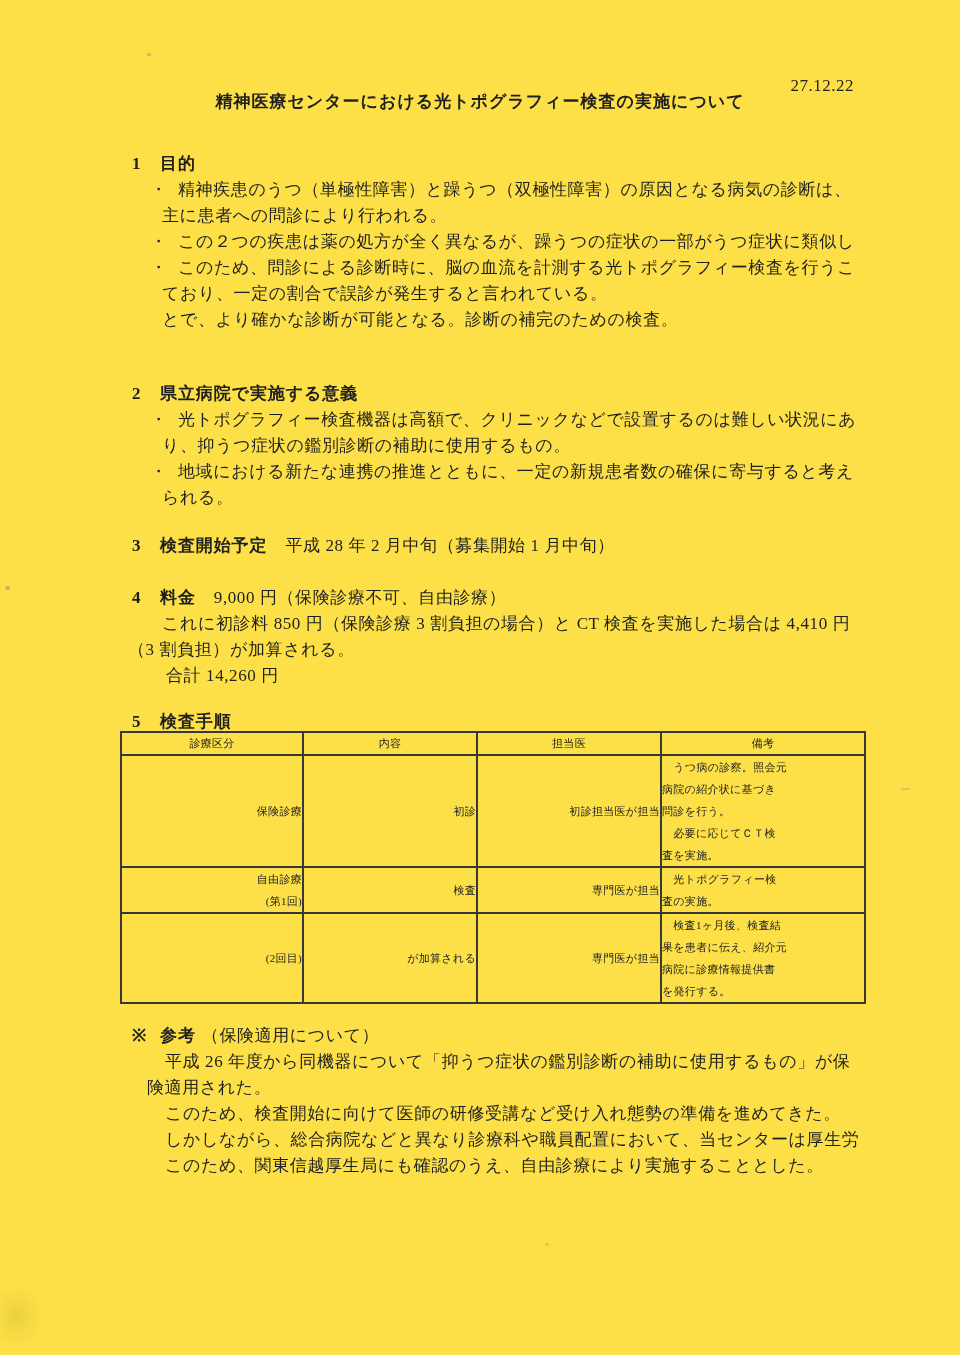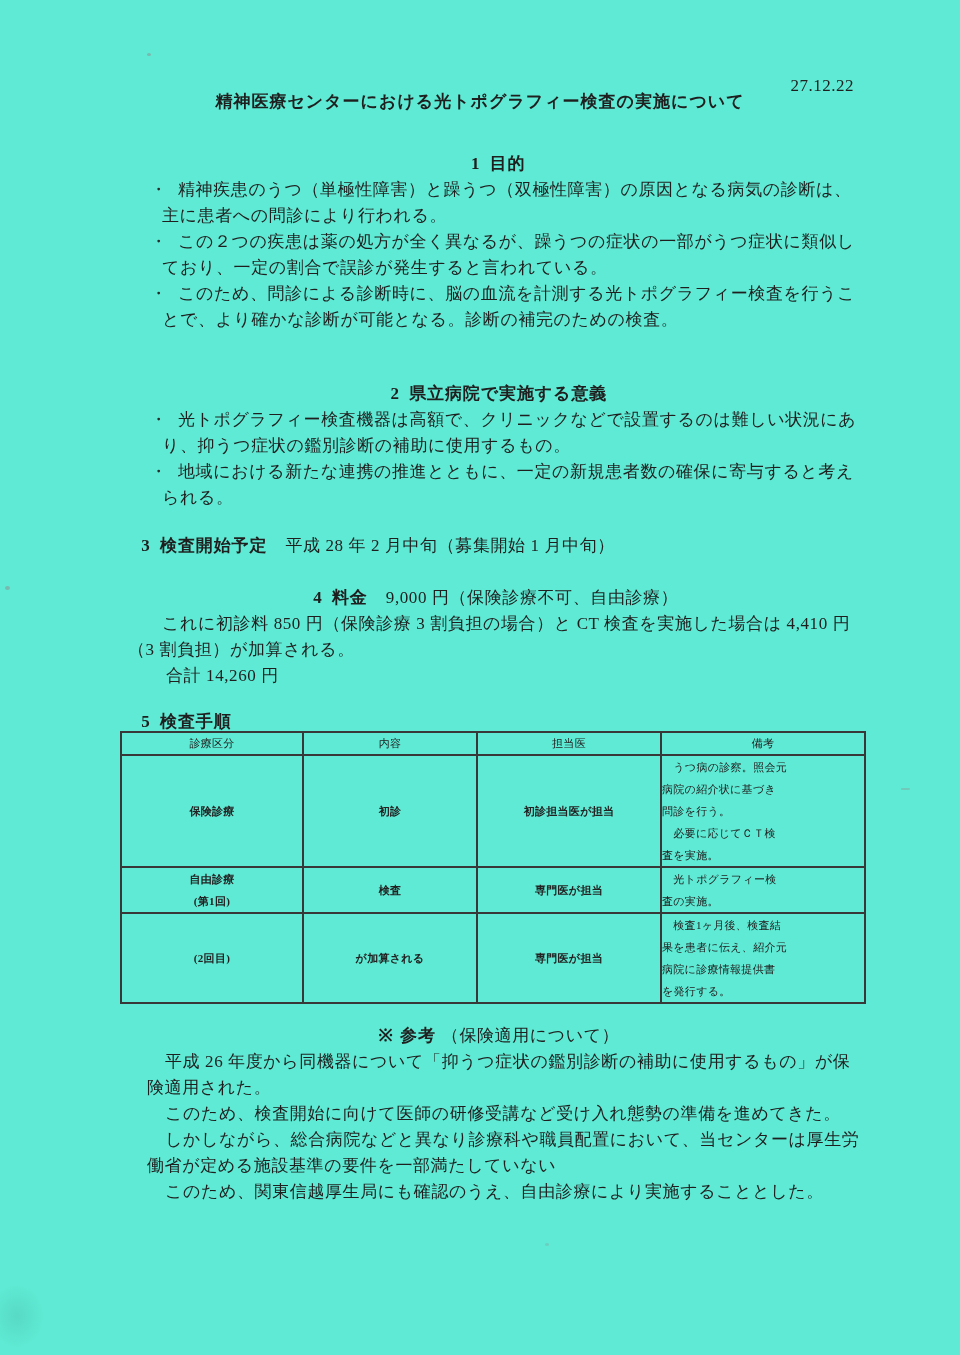--- a/index.html
+++ b/index.html
@@ -1,27 +1,27 @@
 <!DOCTYPE html>
 <html><head>
 <meta charset="utf-8">
 <style>
   * { margin:0; padding:0; box-sizing:border-box; }
   html,body { background:#ffffff; }
   .page {
     position:relative; width:960px; height:1355px;
-    background:#5eead4; color:#1f1f1f; overflow:hidden;
+    background:#fde047; color:#1f1f1f; overflow:hidden;
     font-family:"Liberation Serif","DejaVu Serif",serif;
     font-size:17px; letter-spacing:0.6px;
   }
   .block { position:absolute; left:118px; }
   .line { line-height:26px; white-space:nowrap; }
   .sec-head {
     line-height:26px; white-space:nowrap; font-weight:bold;
-    font-family:"DejaVu Sans","Liberation Sans",sans-serif; letter-spacing:0.9px;text-align:center;
+    font-family:"DejaVu Sans","Liberation Sans",sans-serif; letter-spacing:0.9px;
   }
   .sec-num { display:inline-block; margin-left:14px; width:28px; font-family:"Liberation Serif","DejaVu Serif",serif; }
   .sec-inline {
     font-family:"Liberation Serif","DejaVu Serif",serif; font-weight:normal;
     margin-left:18px; letter-spacing:0.6px;
   }
   .ref-suffix { margin-left:6px; }
   .b   { padding-left:32px; }
   .bullet { display:inline-block; width:28px; color:#2a2a2a; }
   .cont{ padding-left:44px; }
@@ -36,42 +36,42 @@
     font-weight:bold; font-family:"DejaVu Sans","Liberation Sans",sans-serif;
     letter-spacing:1px; line-height:26px;
   }
   table.proc {
     position:absolute; top:731px; left:120px; width:744px;
     border-collapse:collapse; table-layout:fixed;
     font-size:11px; letter-spacing:0.3px; color:#222;
   }
   table.proc th, table.proc td { border:2px solid #383838; padding:0; }
   table.proc th { font-weight:normal; height:21px; line-height:21px; text-align:center; }
-  td.center { text-align:center; vertical-align:middle; line-height:22px; white-space:pre-line;font-weight:bold; }
+  td.center { text-align:right; vertical-align:middle; line-height:22px; white-space:pre-line; }
   td.remark { text-align:left; vertical-align:middle; line-height:22px; white-space:pre-line; padding:0 5px; }
   tr.r1 { height:110px; } tr.r2 { height:45px; } tr.r3 { height:88px; }
   .speck { position:absolute; background:#8f8f8f; border-radius:50%; opacity:0.55; }
   .smudge { position:absolute; left:-10px; top:1284px; width:54px; height:64px;
     background:radial-gradient(ellipse at center, rgba(0,0,0,0.07), transparent 70%); }
 </style>
 </head>
 <body>
 
 <div class="page">
 
   <div class="date">27.12.22</div>
   <div class="title">精神医療センターにおける光トポグラフィー検査の実施について</div>
 
   <div class="block" style="top:150px;">
     <div class="sec-head"><span class="sec-num">1</span><span class="sec-title">目的</span></div>
     <div class="line b"><span class="bullet">・</span><span>精神疾患のうつ（単極性障害）と躁うつ（双極性障害）の原因となる病気の診断は、</span></div>
     <div class="line cont"><span>主に患者への問診により行われる。</span></div>
     <div class="line b"><span class="bullet">・</span><span>この２つの疾患は薬の処方が全く異なるが、躁うつの症状の一部がうつ症状に類似し</span></div>
+    <div class="line b"><span class="bullet">・</span><span>このため、問診による診断時に、脳の血流を計測する光トポグラフィー検査を行うこ</span></div>
     <div class="line cont"><span>ており、一定の割合で誤診が発生すると言われている。</span></div>
-    <div class="line b"><span class="bullet">・</span><span>このため、問診による診断時に、脳の血流を計測する光トポグラフィー検査を行うこ</span></div>
     <div class="line cont"><span>とで、より確かな診断が可能となる。診断の補完のための検査。</span></div>
   </div>
 
   <div class="block" style="top:380px;">
     <div class="sec-head"><span class="sec-num">2</span><span class="sec-title">県立病院で実施する意義</span></div>
     <div class="line b"><span class="bullet">・</span><span>光トポグラフィー検査機器は高額で、クリニックなどで設置するのは難しい状況にあ</span></div>
     <div class="line cont"><span>り、抑うつ症状の鑑別診断の補助に使用するもの。</span></div>
     <div class="line b"><span class="bullet">・</span><span>地域における新たな連携の推進とともに、一定の新規患者数の確保に寄与すると考え</span></div>
     <div class="line cont"><span>られる。</span></div>
   </div>
@@ -134,21 +134,20 @@
     </tr>
   </tbody>
     </table>
 
   <div class="block" style="top:1022px;">
     <div class="sec-head"><span class="sec-num">※</span><span class="sec-title">参考</span><span class="sec-inline ref-suffix">（保険適用について）</span></div>
     <div class="line p1"><span>平成 26 年度から同機器について「抑うつ症状の鑑別診断の補助に使用するもの」が保</span></div>
     <div class="line p0"><span>険適用された。</span></div>
     <div class="line p1"><span>このため、検査開始に向けて医師の研修受講など受け入れ態勢の準備を進めてきた。</span></div>
     <div class="line p1"><span>しかしながら、総合病院などと異なり診療科や職員配置において、当センターは厚生労</span></div>
-    <div class="line p0"><span>働省が定める施設基準の要件を一部満たしていない</span></div>
     <div class="line p1"><span>このため、関東信越厚生局にも確認のうえ、自由診療により実施することとした。</span></div>
   </div>
 
   <div class="speck" style="left:147px; top:53px; width:4px; height:3px;"></div>
   <div class="speck" style="left:5px; top:586px; width:5px; height:4px;"></div>
   <div class="speck" style="left:901px; top:788px; width:9px; height:2px; border-radius:1px; opacity:0.35;"></div>
   <div class="speck" style="left:545px; top:1243px; width:4px; height:3px; opacity:0.3;"></div>
   <div class="smudge"></div>
 
 </div>

